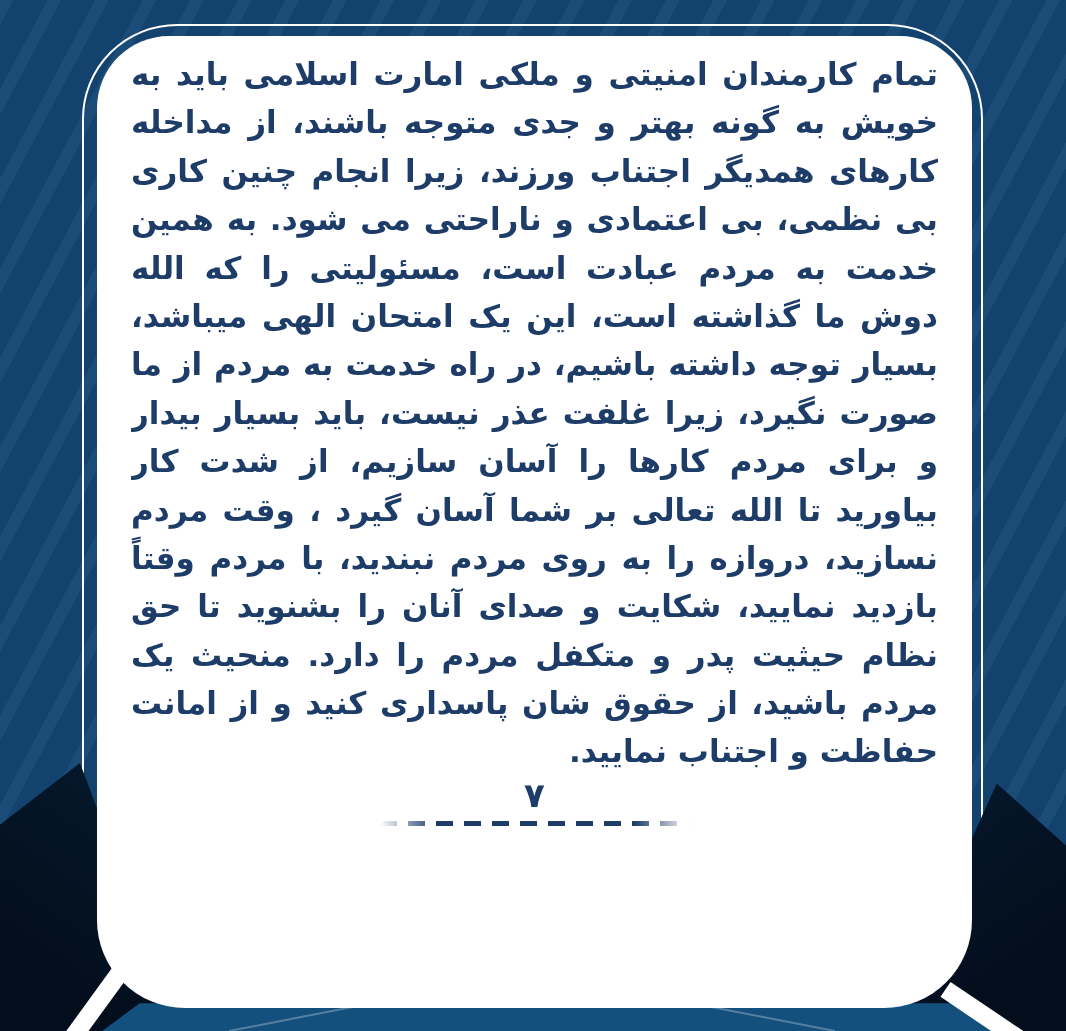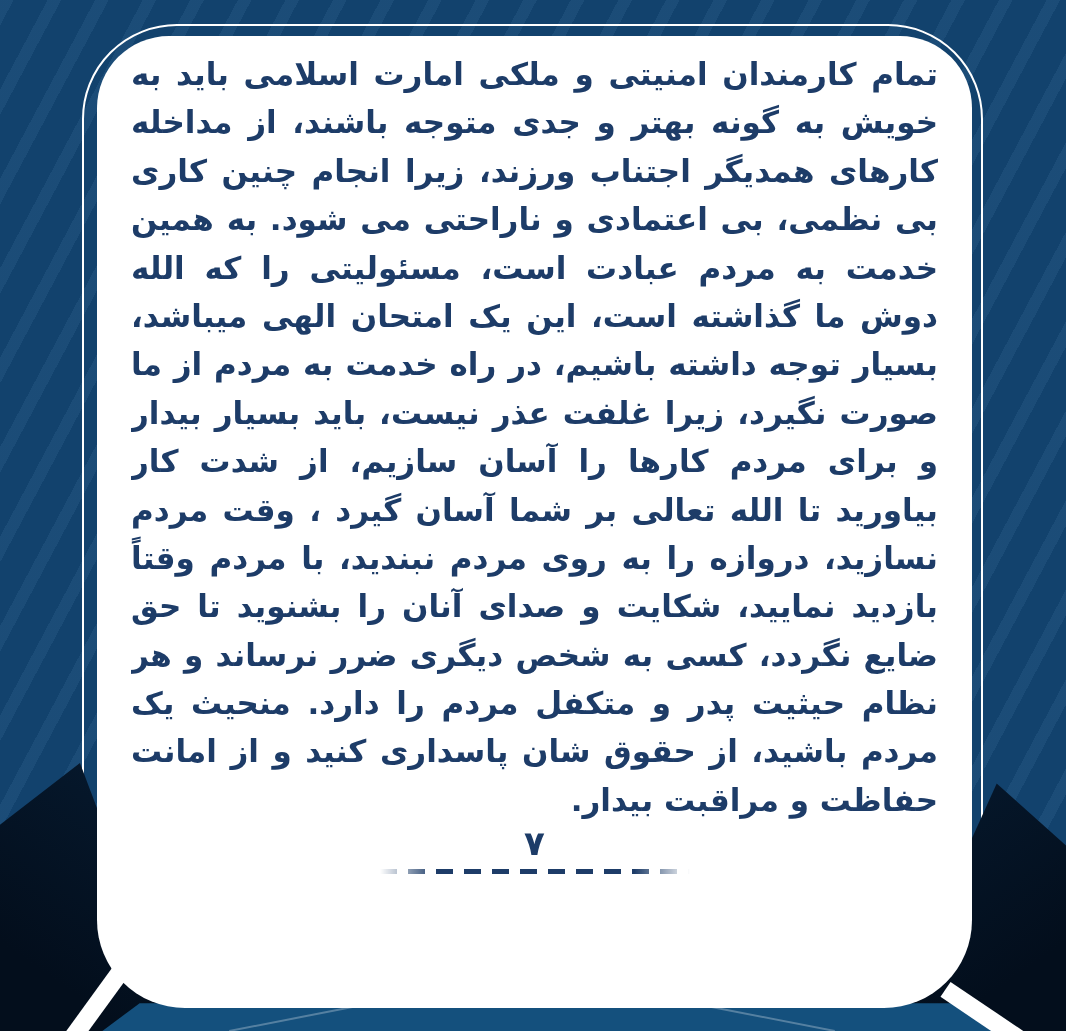--- a/index.html
+++ b/index.html
@@ -122,21 +122,20 @@
       <div class="t-line">کارهای همدیگر اجتناب ورزند، زیرا انجام چنین کاری باعث</div>
       <div class="t-line">بی نظمی، بی اعتمادی و ناراحتی می شود. به همین گونه</div>
       <div class="t-line">خدمت به مردم عبادت است، مسئولیتی را که الله تعالی به</div>
       <div class="t-line">دوش ما گذاشته است، این یک امتحان الهی میباشد، باید</div>
       <div class="t-line">بسیار توجه داشته باشیم، در راه خدمت به مردم از ما غلفت</div>
       <div class="t-line">صورت نگیرد، زیرا غلفت عذر نیست، باید بسیار بیدار باشیم</div>
       <div class="t-line">و برای مردم کارها را آسان سازیم، از شدت کار نگیرید، آسانی</div>
       <div class="t-line">بیاورید تا الله تعالی بر شما آسان گیرد ، وقت مردم را ضایع</div>
       <div class="t-line">نسازید، دروازه را به روی مردم نبندید، با مردم وقتاً فوقتاً دید و</div>
       <div class="t-line">بازدید نمایید، شکایت و صدای آنان را بشنوید تا حق کسی</div>
-      <div class="t-line">ضایع نگردد، کسی به شخص دیگری ضرر نرساند و هر</div>
       <div class="t-line">نظام حیثیت پدر و متکفل مردم را دارد. منحیث یک پدر متوجه</div>
       <div class="t-line">مردم باشید، از حقوق شان پاسداری کنید و از امانت های آنان</div>
-      <div class="t-line para-end">حفاظت و مراقبت بیدار.</div>
+      <div class="t-line para-end">حفاظت و اجتناب نمایید.</div>
     </div>
     <div class="page-number">۷</div>
     <div class="dashed-divider"></div>
   </div>
 </div>
 
 </body></html>

